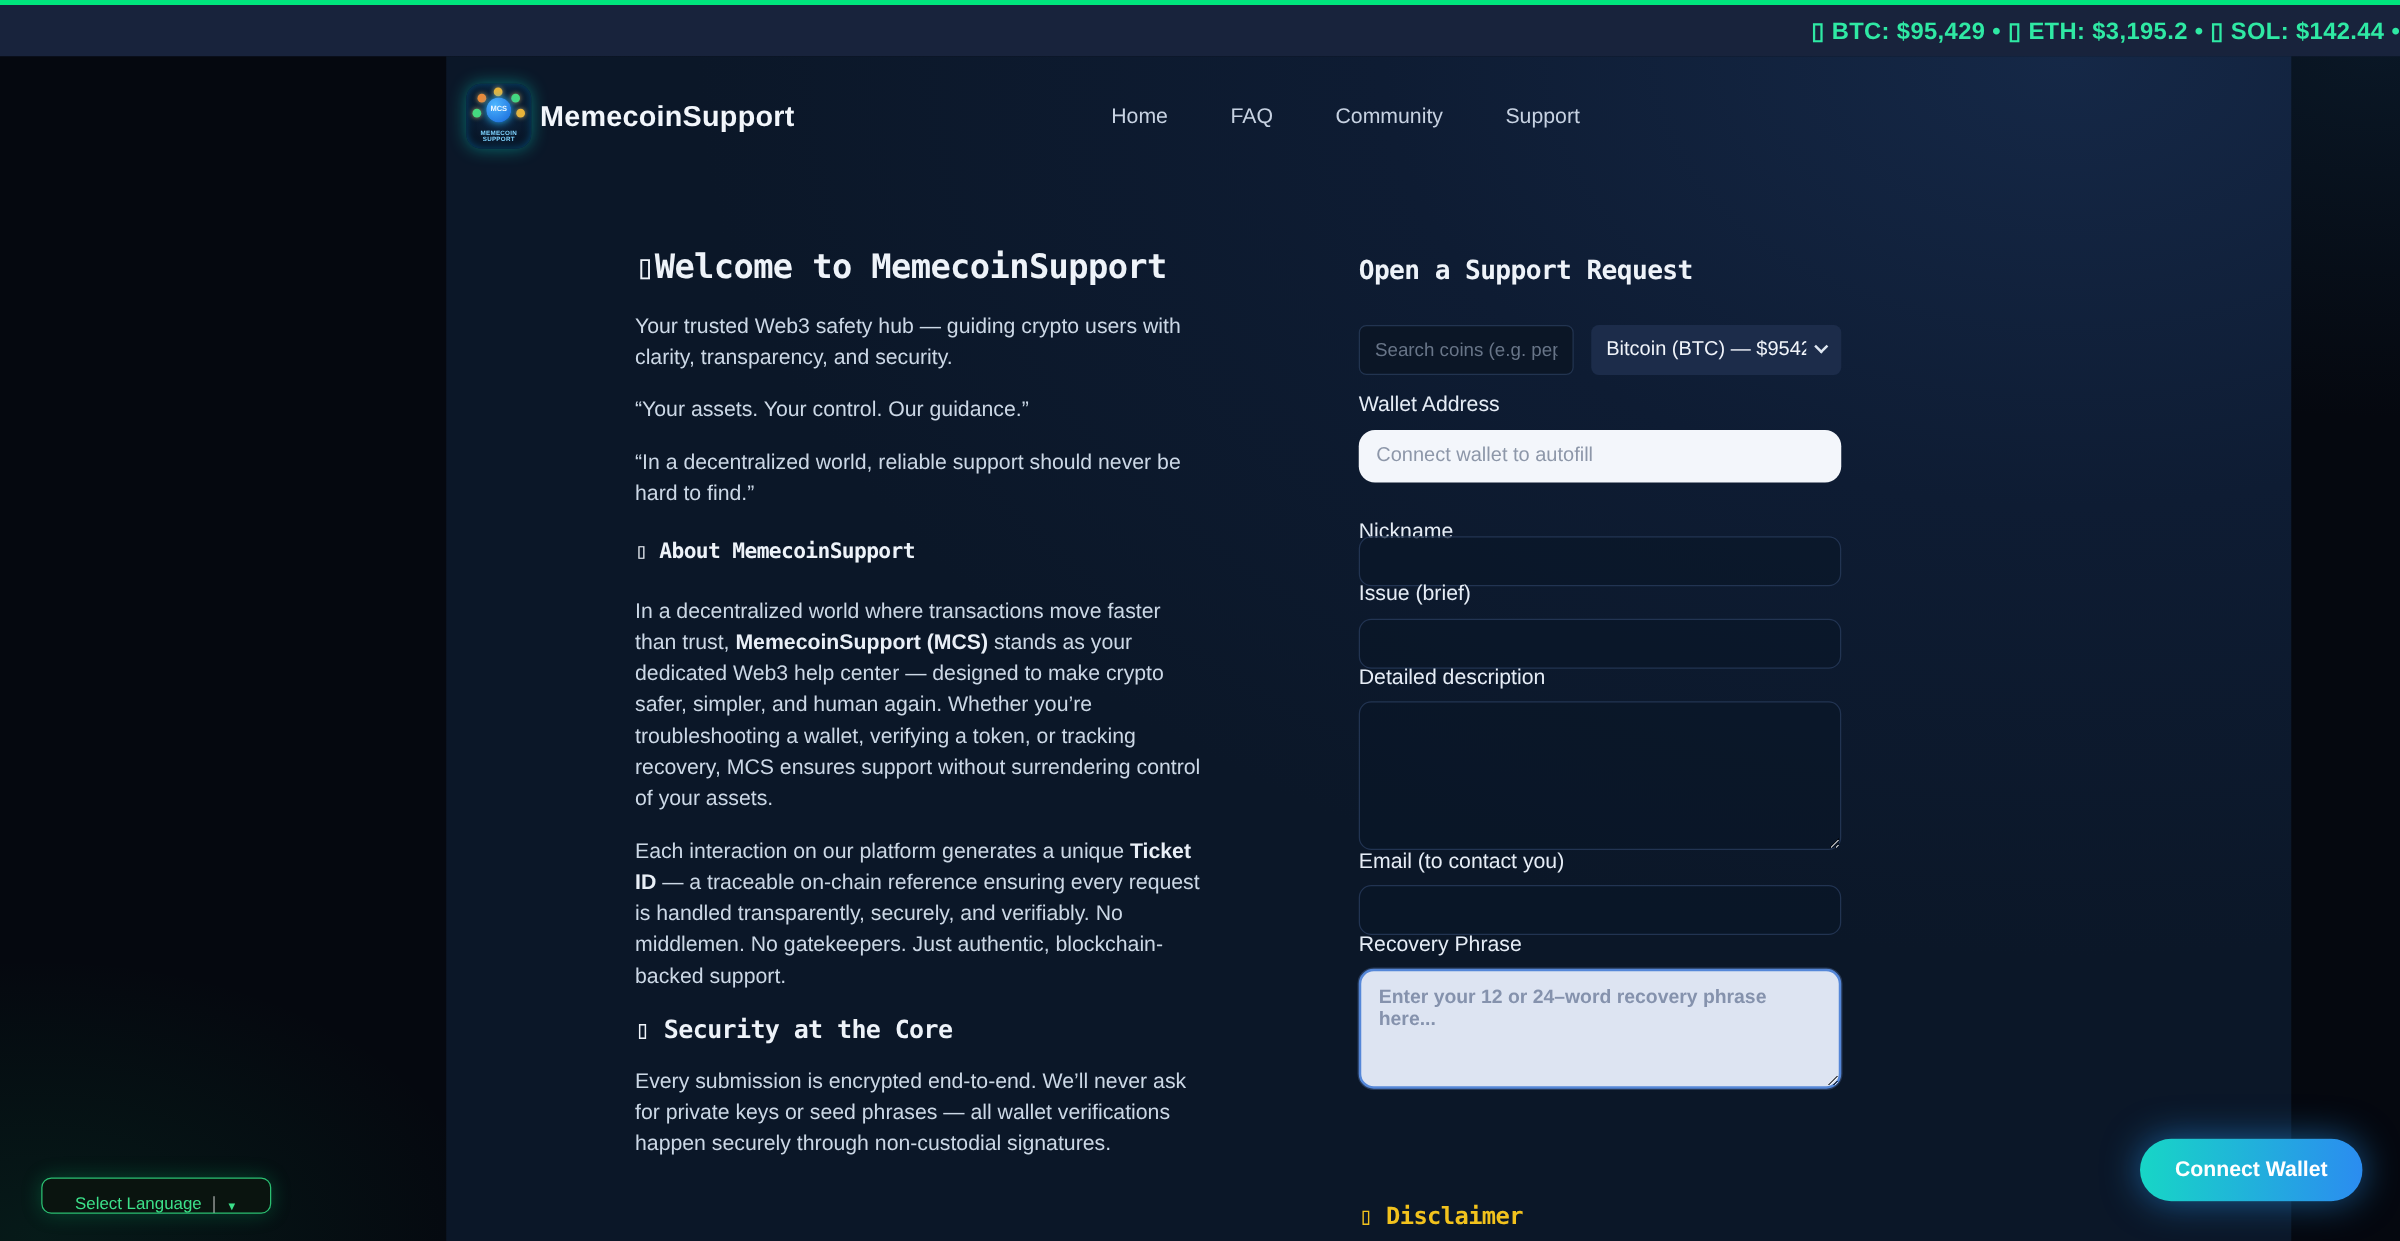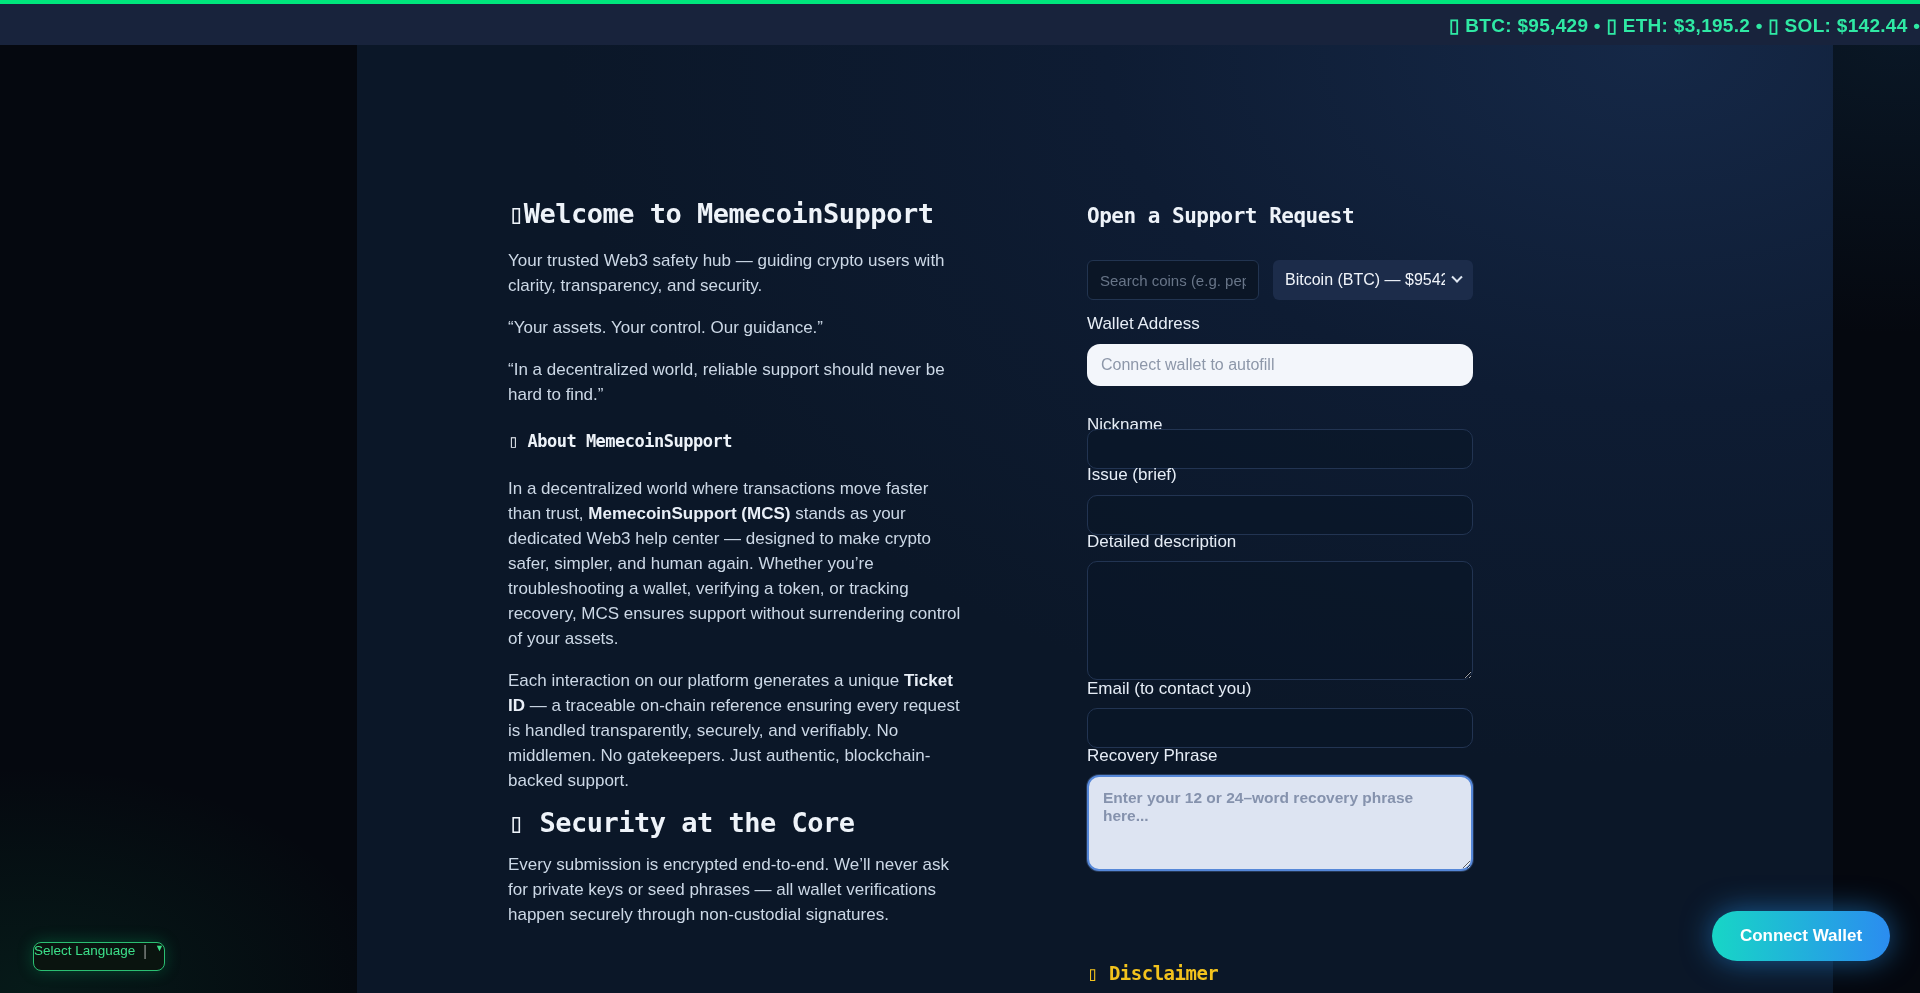--- a/index.html
+++ b/index.html
@@ -62,21 +62,21 @@
     color:#f2f6fb; letter-spacing:.2px;
   }
   .nav { position:absolute; left:532px; top:0; height:96px; display:flex; align-items:center; gap:50px; }
   .nav a { color:#c7d2e2; font-size:17px; text-decoration:none; cursor:pointer; }
 
   
   .article { position:absolute; left:151px; top:151px; width:458px; }
   .tech { font-family:"DejaVu Sans Mono", monospace; font-weight:bold; color:#eef3f9; }
   .article h1 { font-size:27px; line-height:36px; margin:0 0 16px; letter-spacing:-.5px; }
   .article h2 { font-size:17px; line-height:34px; margin:16px 0 18px; letter-spacing:-.5px; }
-  .article h3 { font-size:27px; line-height:26px; margin:14px 0 16px; letter-spacing:-.5px; }
+  .article h3 { font-size:20px; line-height:26px; margin:14px 0 16px; letter-spacing:-.5px; }
   .article p  { font-size:17px; line-height:25px; margin:0 0 17px; color:#ccd8e6; }
   .article p b { color:#e9eff7; }
 
   
   .form-col { position:absolute; left:730px; top:159px; width:386px; height:789px; }
   .form-title { position:absolute; top:0; left:0; margin:0; font-size:21px; white-space:nowrap; letter-spacing:-.5px; }
   .coin-row { position:absolute; top:56px; left:0; width:386px; height:40px; display:flex; gap:14px; }
   .coin-search {
     width:172px; height:40px; background:#0b1626; border:1px solid #223450; border-radius:6px;
     color:#dfe7f2; font-size:15px; padding:0 12px; font-family:inherit; outline:none;
@@ -114,22 +114,22 @@
     background:#dde4f2; border:2px solid #5587d8; border-radius:12px;
     padding:12px 14px; font-size:15.5px; font-weight:bold; color:#3a4356;
     font-family:inherit; outline:none; resize:both;
     box-shadow:0 0 0 1px rgba(120,160,230,0.25);
   }
   .ta-recov::placeholder { color:#8592ad; font-weight:bold; }
   .disclaimer { position:absolute; top:758px; left:0; margin:0; font-size:19px; color:#f2c21d; letter-spacing:-.5px; }
 
   
   .language-btn {
-    position:absolute; left:33px; top:942px; height:29px; padding:0 0;
-    display:flex; align-items:flex-start; gap:8px;
+    position:absolute; left:33px; top:942px; height:29px; padding:0 26px;
+    display:flex; align-items:flex-end; gap:8px;
     background:#0a140f; border:1px solid #2bbf72; border-radius:8px;
     color:#3ce08a; font-size:13.5px; font-family:inherit; cursor:pointer;
     box-shadow:0 0 16px rgba(0,220,120,0.25);
   }
   .language-btn .divider { color:rgba(255,255,255,0.55); font-size:14px; }
   .language-btn .caret { font-size:9px; color:#3ce08a; }
   .connect-wallet {
     position:absolute; left:1712px; top:911px; width:178px; height:50px;
     border:none; border-radius:26px; cursor:pointer;
     background:linear-gradient(90deg,#17d6c6,#2b8cf0);
@@ -139,20 +139,38 @@
 </style>
 </head>
 <body>
 
 <div class="ticker">
   <span class="ticker-text">▯ BTC: $95,429 • ▯ ETH: $3,195.2 • ▯ SOL: $142.44 • ▯ PEPE: $0.0000</span>
 </div>
 
 <div class="main-card">
 
+  <div class="site-header">
+    <div class="logo">
+      <span class="logo-dot d1"></span>
+      <span class="logo-dot d2"></span>
+      <span class="logo-dot d3"></span>
+      <span class="logo-dot d4"></span>
+      <span class="logo-dot d5"></span>
+      <span class="logo-core">MCS</span>
+      <span class="logo-caption">MEMECOIN SUPPORT</span>
+    </div>
+    <div class="brand">MemecoinSupport</div>
+    <nav class="nav">
+      <a>Home</a>
+      <a>FAQ</a>
+      <a>Community</a>
+      <a>Support</a>
+    </nav>
+  </div>
 
   <div class="article">
     <h1 class="tech">▯Welcome to MemecoinSupport</h1>
     <p>Your trusted Web3 safety hub — guiding crypto users with clarity, transparency, and security.</p>
     <p>“Your assets. Your control. Our guidance.”</p>
     <p>“In a decentralized world, reliable support should never be hard to find.”</p>
 
     <h2 class="tech">▯ About MemecoinSupport</h2>
     <p><span>In a decentralized world where transactions move faster than trust, </span><b>MemecoinSupport (MCS)</b><span> stands as your dedicated Web3 help center — designed to make crypto safer, simpler, and human again. Whether you’re troubleshooting a wallet, verifying a token, or tracking recovery, MCS ensures support without surrendering control of your assets.</span></p>
     <p><span>Each interaction on our platform generates a unique </span><b>Ticket ID</b><span> — a traceable on-chain reference ensuring every request is handled transparently, securely, and verifiably. No middlemen. No gatekeepers. Just authentic, blockchain-backed support.</span></p>

